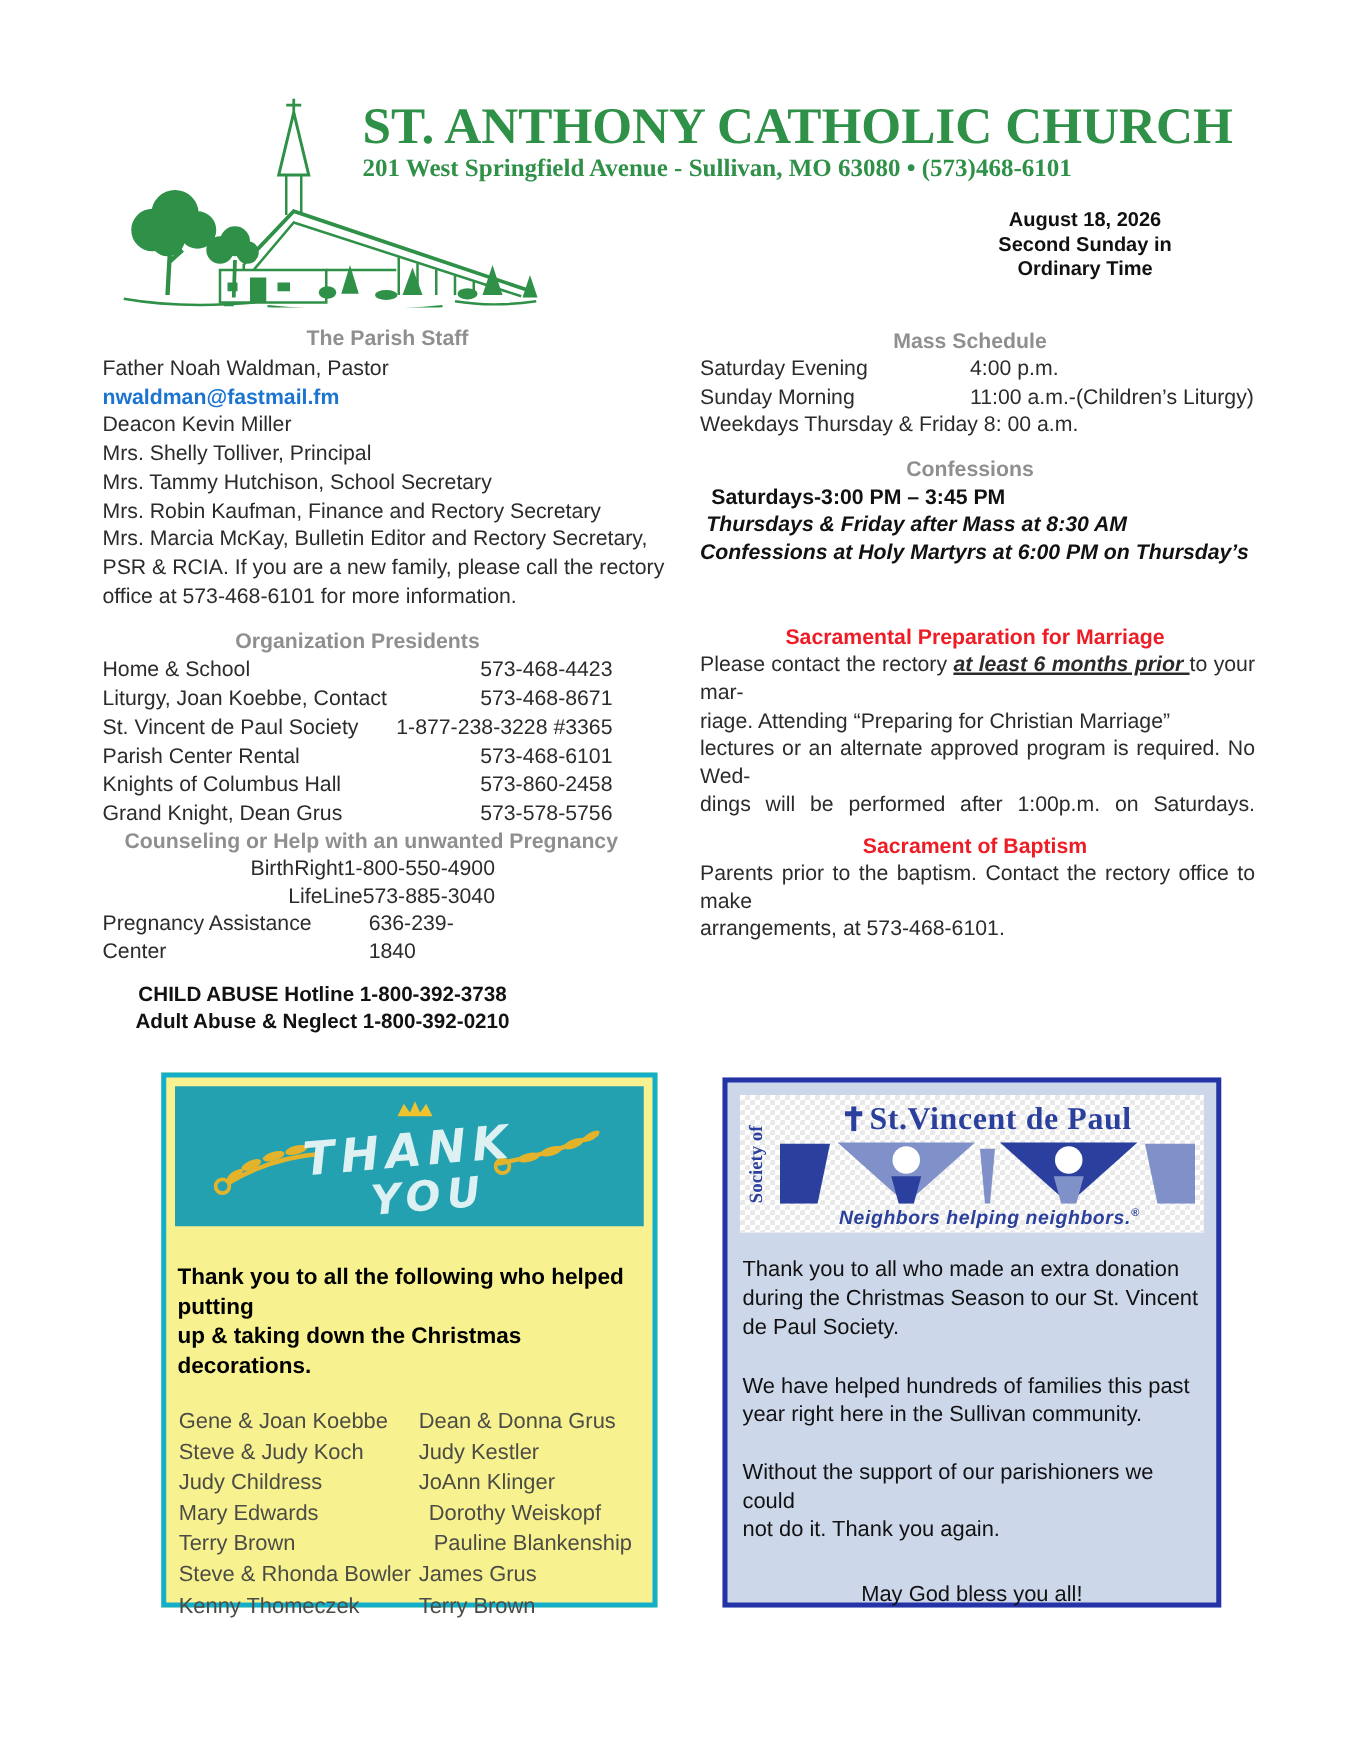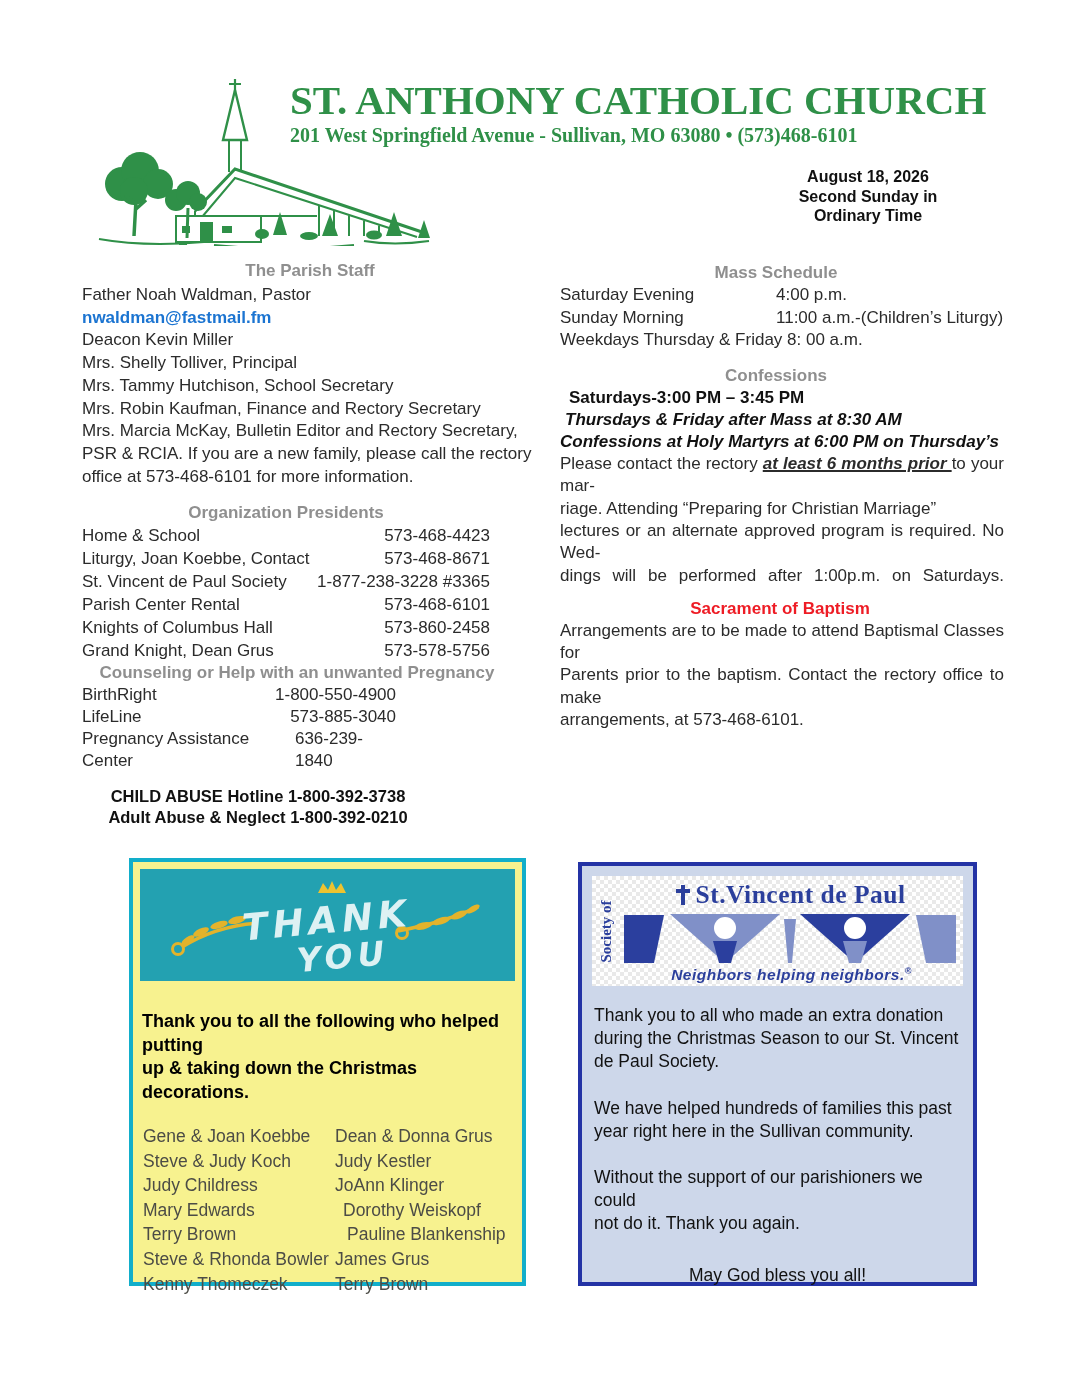--- a/index.html
+++ b/index.html
@@ -18,21 +18,21 @@
 
   
   .left-col{left:82px;top:260px;width:456px;font-size:17px;color:#2b2b2b;}
   .right-col{left:560px;top:262px;width:450px;font-size:17px;color:#2b2b2b;}
   .sec-head{color:#8f8f8f;font-weight:bold;text-align:center;font-size:17px;line-height:22px;}
   .red-head{color:#ee1c25;font-weight:bold;text-align:center;font-size:17px;line-height:22px;}
   .staff-line{line-height:22.7px;margin-top:2px;}
   .email-link{color:#1b74d1;font-weight:bold;text-decoration:none;line-height:22.7px;display:inline-block;}
   .prelines{white-space:pre-line;line-height:22.7px;}
   .org-row{display:flex;justify-content:space-between;width:408px;line-height:23px;}
-  .couns-row{display:flex;justify-content:space-between;width:314px;line-height:22px;}
+  .couns-row{display:flex;justify-content:flex-end;width:314px;line-height:22px;}
   .abuse{margin-top:14px;width:352px;text-align:center;font-weight:bold;font-size:16.5px;line-height:20.5px;color:#111;}
   .mass-row{display:flex;line-height:22.7px;gap:26px;}
   .mass-label{width:190px;flex:0 0 auto;}
   .conf-line{font-weight:bold;line-height:22px;color:#111;}
   .conf1{padding-left:9px;}
   .conf-it{font-style:italic;padding-left:5px;}
   .conf-it2{font-style:italic;}
   .para-line{line-height:22.3px;}
   .justify{text-align:justify;text-align-last:justify;}
   .emph{font-weight:bold;font-style:italic;text-decoration:underline;text-decoration-thickness:2px;}
@@ -193,30 +193,30 @@
         <span class="mass-label">Sunday Morning</span>
         <span>11:00 a.m.-(Children’s Liturgy)</span>
       </div>
     <div class="mass-row">Weekdays Thursday &amp; Friday  8: 00 a.m.</div>
 
     <div class="sec-head" style="margin-top:13px;width:432px;">Confessions</div>
     <div class="conf-line conf1">Saturdays-3:00 PM – 3:45 PM</div>
     <div class="conf-line conf-it">Thursdays &amp; Friday after Mass at 8:30 AM</div>
     <div class="conf-line conf-it2">Confessions at Holy Martyrs at 6:00 PM on Thursday’s</div>
 
+    <div class="red-head" style="margin-top:46px;width:440px;">Sacramental Preparation for Marriage</div>
     <div style="width:444px;">
       <div class="para-line justify"><span>Please contact the rectory </span><span class="emph">at least  6 months prior </span><span>to your mar-</span></div>
       <div class="para-line">riage. Attending “Preparing for Christian Marriage”</div>
       <div class="para-line justify">lectures or an alternate approved program is required. No Wed-</div>
       <div class="para-line justify">dings will be performed after 1:00p.m. on Saturdays.</div>
     </div>
 
     <div class="red-head" style="margin-top:11px;width:440px;">Sacrament of Baptism</div>
     <div style="width:444px;">
-      <div class="para-line justify">Arrangements are to be made to attend Baptismal Classes for</div>
       <div class="para-line justify">Parents prior to the baptism. Contact the rectory office  to make</div>
       <div class="para-line">arrangements, at 573-468-6101.</div>
     </div>
   </div>
 
   <div class="abs ty-box">
     <div class="ty-banner">
       <svg width="375" height="112" viewBox="0 0 375 112">
         <path d="M178,24 L183,14 L188,21 L192,12 L196,21 L201,14 L206,24 Z" fill="#eec32f"></path>
         <g>

